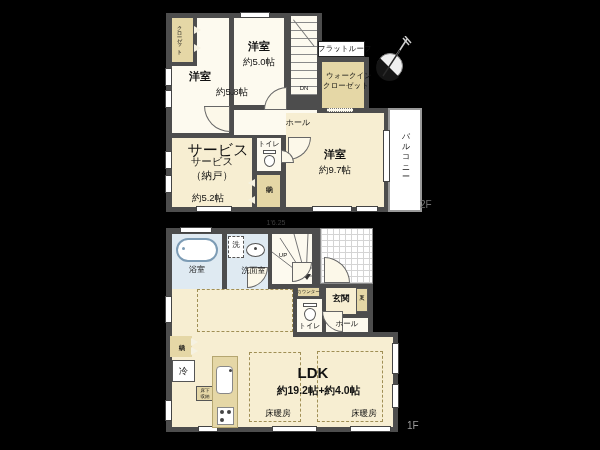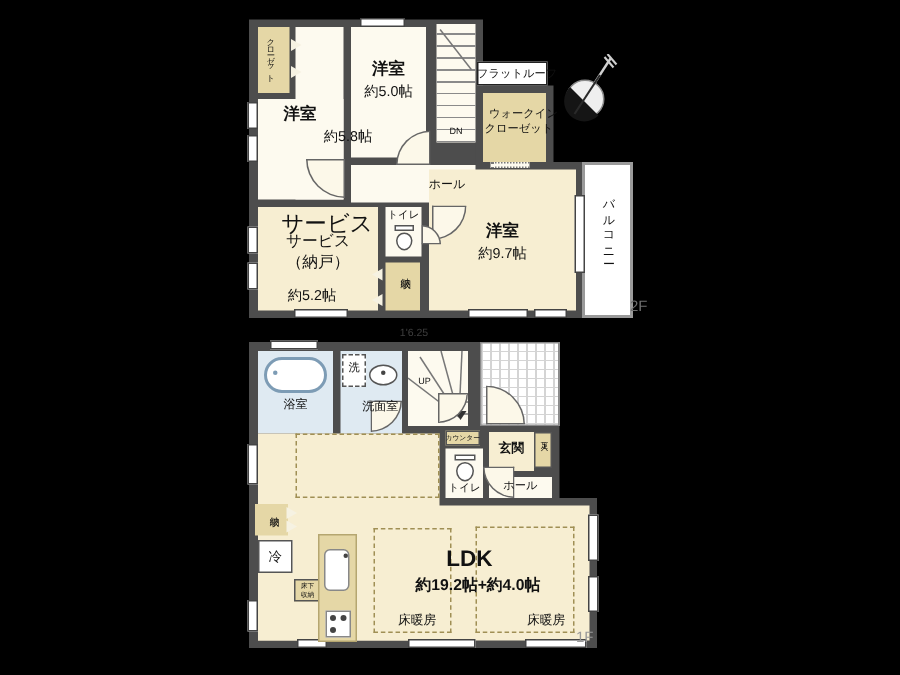--- a/index.html
+++ b/index.html
@@ -181,16 +181,16 @@
   <div class="lbl" style="left:297px;top:289px;width:23px;font-size:4.5px;">カウンター</div>
   <div class="lbl" style="left:299px;top:322px;width:21px;font-size:7px;">トイレ</div>
   <div class="vlbl" style="left:177px;top:339px;height:16px;font-size:6.5px;">収納</div>
   <div class="lbl" style="left:172px;top:366px;width:23px;font-size:9px;">冷</div>
   <div class="lbl" style="left:196px;top:388px;width:18px;font-size:4.5px;">床下</div>
   <div class="lbl" style="left:196px;top:394px;width:18px;font-size:4.5px;">収納</div>
   <div class="lbl" style="left:293px;top:364px;width:40px;font-size:15px;font-weight:700;">LDK</div>
   <div class="lbl" style="left:277px;top:384px;width:72px;font-size:10.5px;font-weight:600;">約19.2帖+約4.0帖</div>
   <div class="lbl" style="left:258px;top:408px;width:40px;font-size:8.5px;">床暖房</div>
   <div class="lbl" style="left:346px;top:408px;width:36px;font-size:8.5px;">床暖房</div>
-  <div class="tag" style="left:384px;top:420px;color:#9a9a9a;">1F</div>
+  <div class="tag" style="left:407px;top:420px;color:#9a9a9a;">1F</div>
   <div class="lbl" style="left:256px;top:219px;width:40px;font-size:7px;color:#3e3e3e;">1'6.25</div>
 
 </div>
 
 </body></html>

